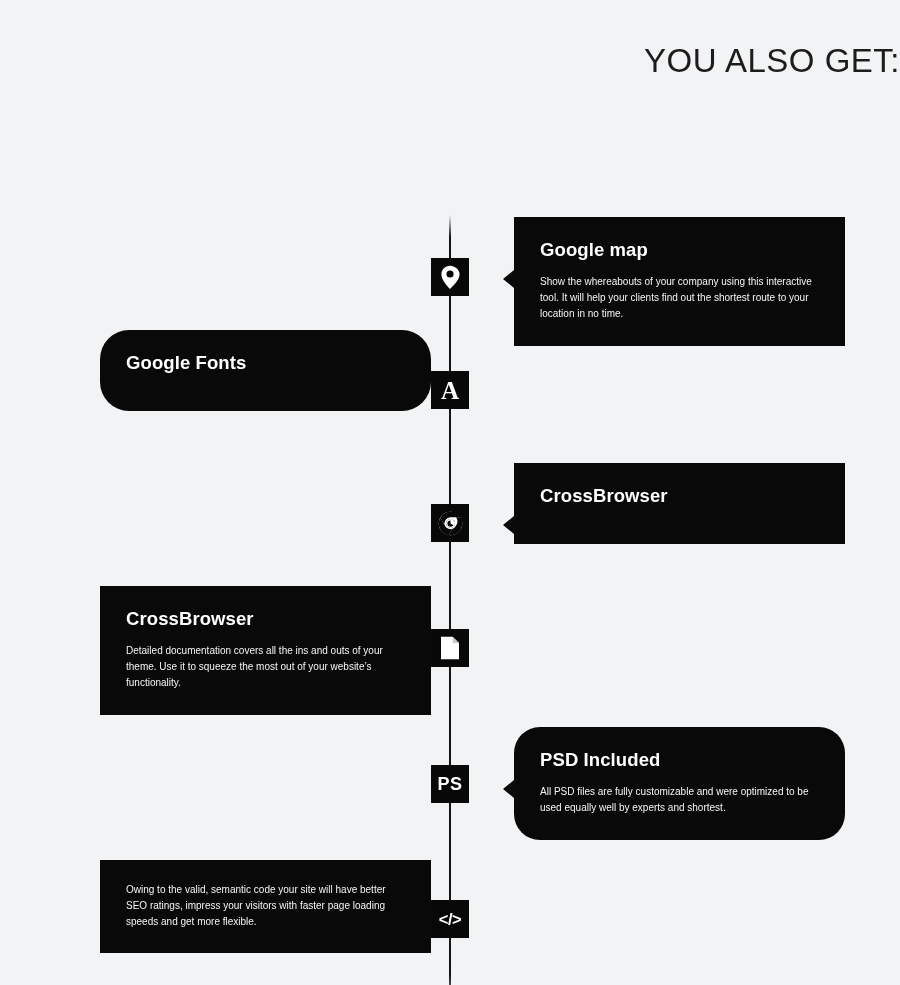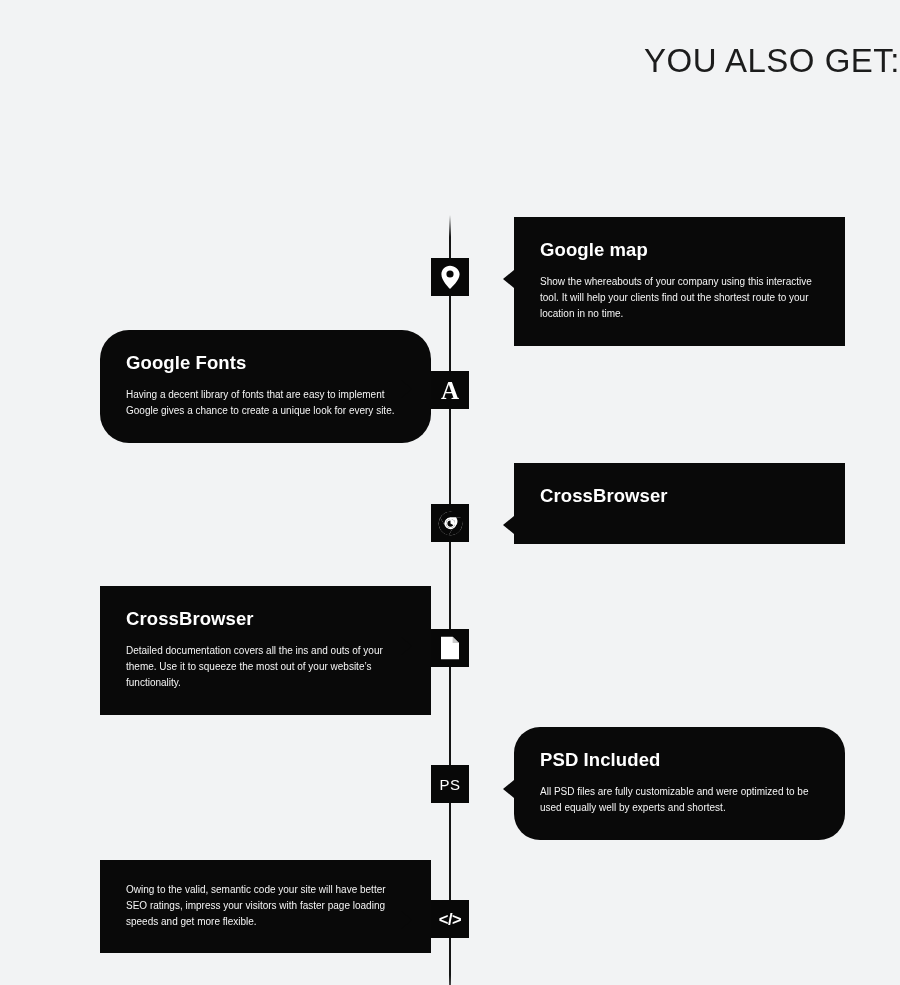--- a/index.html
+++ b/index.html
@@ -118,22 +118,22 @@
     line-height: 1;
     display: block;
   }
   .glyph-serif {
     font-family: "Liberation Serif", serif;
     font-size: 25px;
     font-weight: bold;
   }
   .glyph-ps {
     font-family: "Liberation Sans", sans-serif;
-    font-size: 15px;
-    font-weight: 400;
+    font-size: 18px;
+    font-weight: 700;
     letter-spacing: 0.5px;
   }
   .glyph-code {
     font-family: "Liberation Sans", sans-serif;
     font-size: 16.5px;
     font-weight: bold;
     letter-spacing: -0.5px;
   }
 </style>
 </head>
@@ -155,21 +155,20 @@
             <svg width="20" height="24" viewBox="0 0 20 24">
               <path d="M10 0.7C5.2 0.7 1.4 4.5 1.4 9.2c0 6.3 7.5 13.6 8.1 14.2a0.7 0.7 0 0 0 1 0c0.6-0.6 9.1-8.1 9.1-14.2C19.6 4.5 14.8 0.7 10 0.7z" fill="white"></path>
               <circle cx="10" cy="9" r="3.6" fill="#080808"></circle>
             </svg>
           </span>
         </div>
       </div>
       <div class="row left">
         <div class="card" style="top: 250px; border-radius: 29px;">
           <div class="card-title">Google Fonts</div>
-          <div class="card-text">Having a decent library of fonts that are easy to implement Google gives a chance to create a unique look for every site.</div>
         </div>
         <div class="pointer" style="top: 300px;"></div>
         <div class="node" style="top: 291px;">
           <span class="glyph glyph-serif">A</span>
         </div>
       </div>
       <div class="row right">
         <div class="card" style="top: 383px;">
           <div class="card-title">CrossBrowser</div>
         </div>

